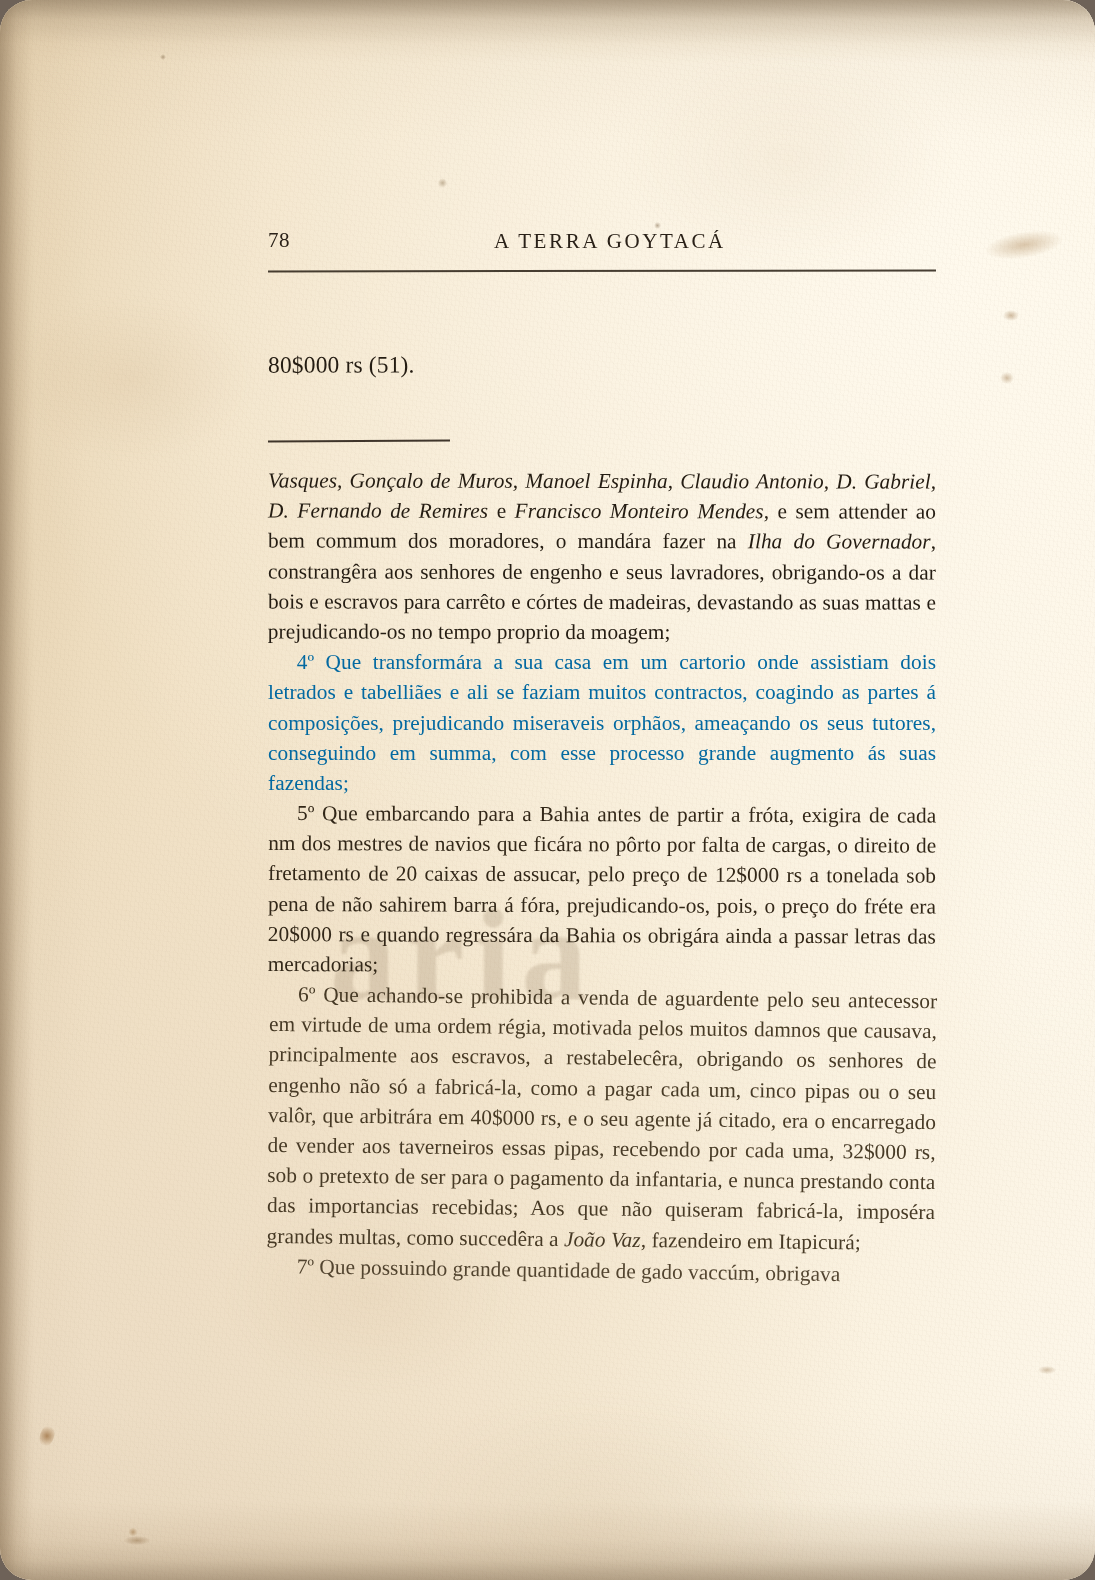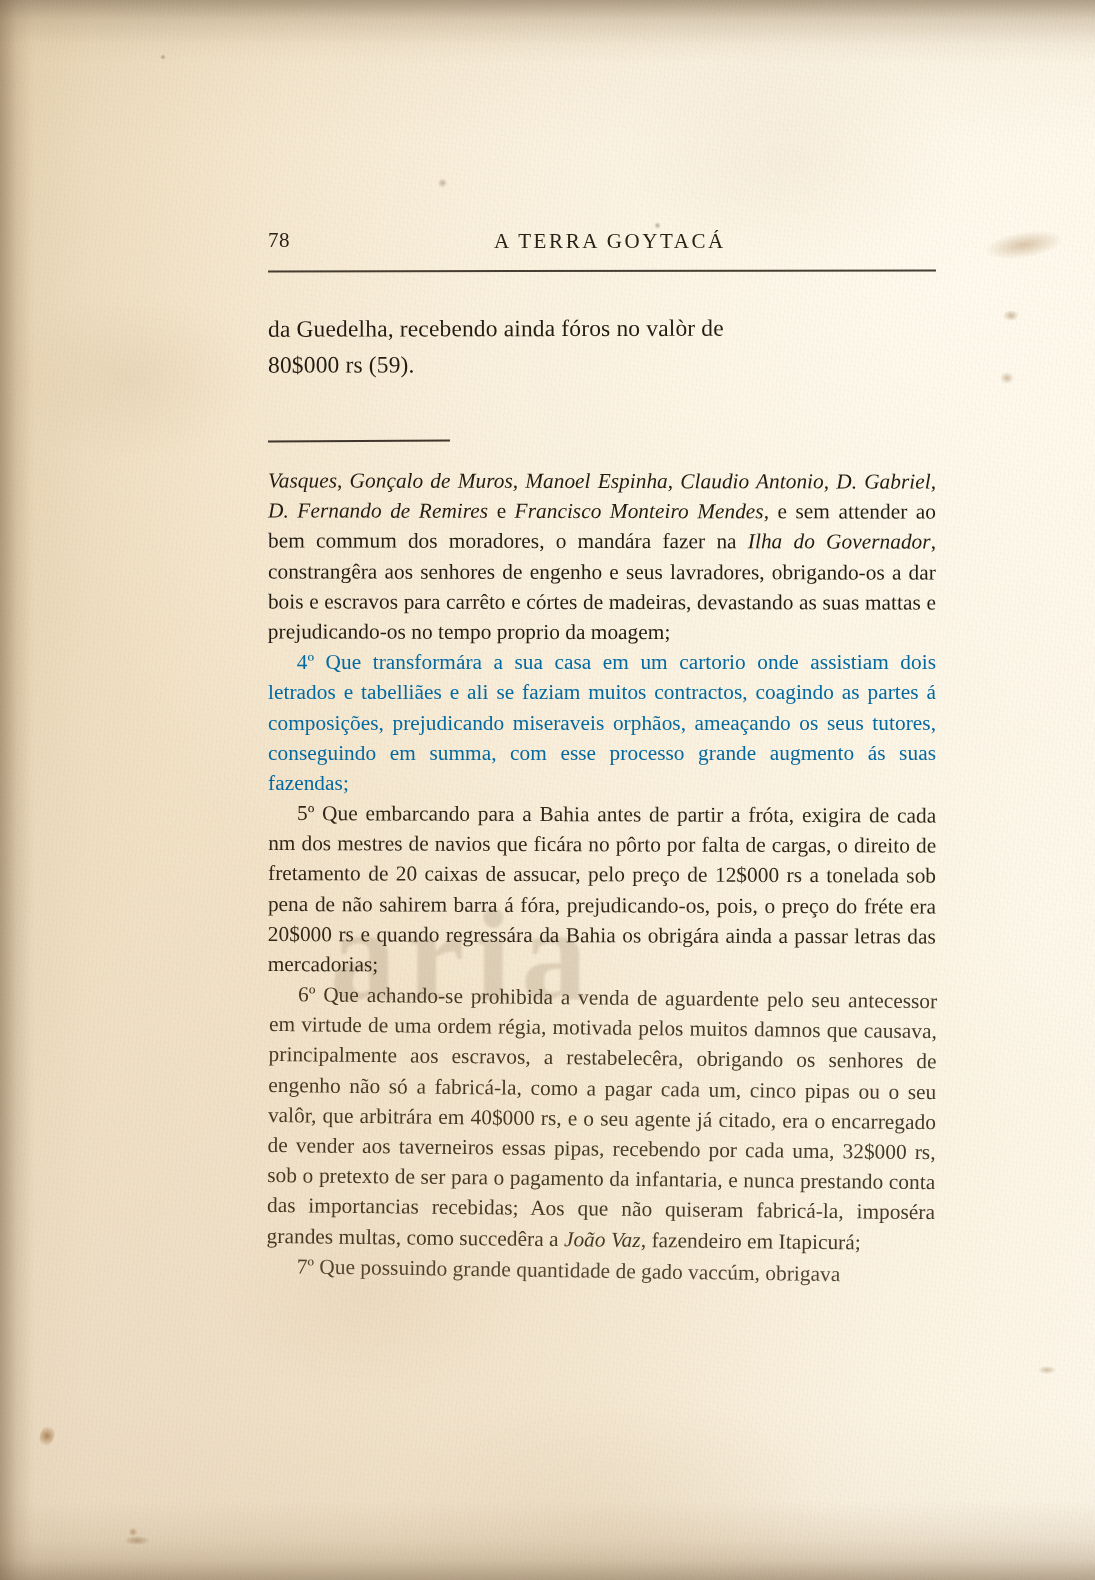--- a/index.html
+++ b/index.html
@@ -9,20 +9,21 @@
   }
 
   
   #page {
     position: relative;
     width: 1095px;
     height: 1580px;
     overflow: hidden;
     background: #f0dfc2;
     font-family: "Liberation Serif", "DejaVu Serif", serif;
+    border-radius: 32px;
     -webkit-font-smoothing: antialiased;
   }
 
   
   .paper-wash {
     position: absolute;
     inset: 0;
     pointer-events: none;
   }
   .wash-a {
@@ -219,22 +220,22 @@
   <div class="content">
 
     <div class="running-head">
       <div class="folio">78</div>
       <div class="head-title">A TERRA GOYTACÁ</div>
     </div>
 
     <div class="rule-head"></div>
 
     <div class="lead-para skew1">
-      <span>da Guedelha, recebendo ainda fóros no valòr de</span><br>
-      <span>80$000 rs (59).</span>
+      <br>
+      <span>80$000 rs (51).</span>
     </div>
 
     <div class="rule-note"></div>
 
     <div class="note-block">
 
       <p class="tier-a skew2">
         <span class="ital">Vasques, Gonçalo de Muros, Manoel Espinha, Claudio Antonio,</span>
         <span class="ital">D. Gabriel, D. Fernando de Remires</span><span> e </span><span class="ital">Francisco Monteiro Mendes,</span>
         <span>e sem attender ao bem commum dos moradores, o mandára fazer na </span><span class="ital">Ilha do Governador</span><span>, constrangêra aos senhores de engenho e seus lavradores, obrigando-os a dar bois e escravos para carrêto e córtes de madeiras, devastando as suas mattas e prejudicando-os no tempo proprio da moagem;</span>

